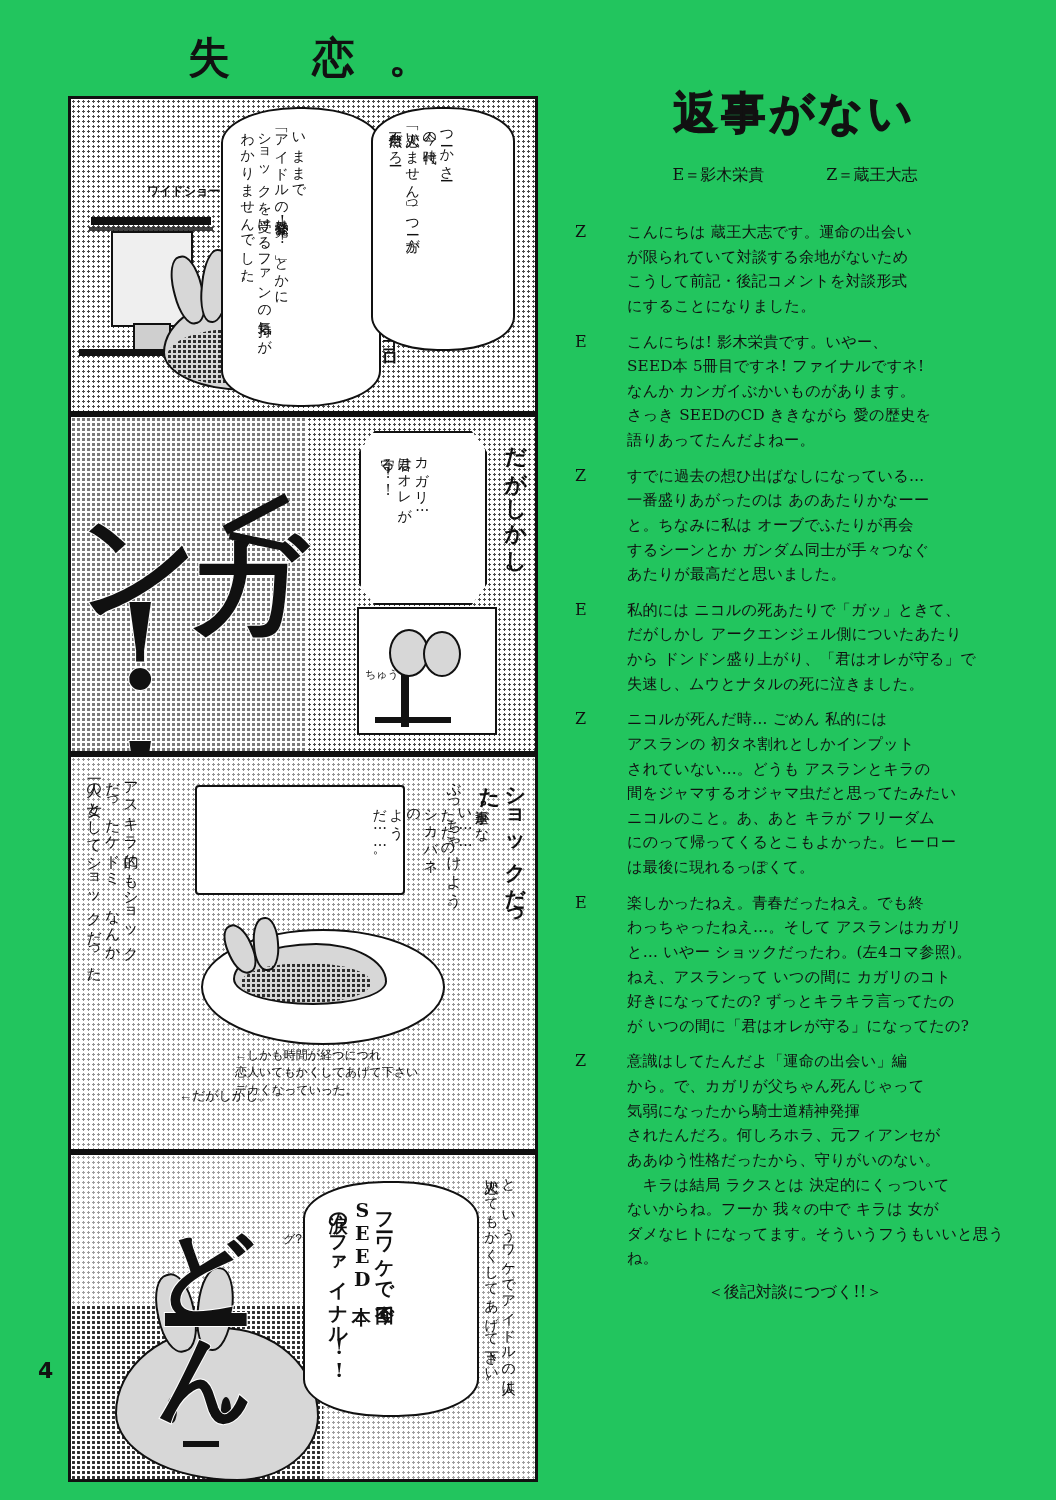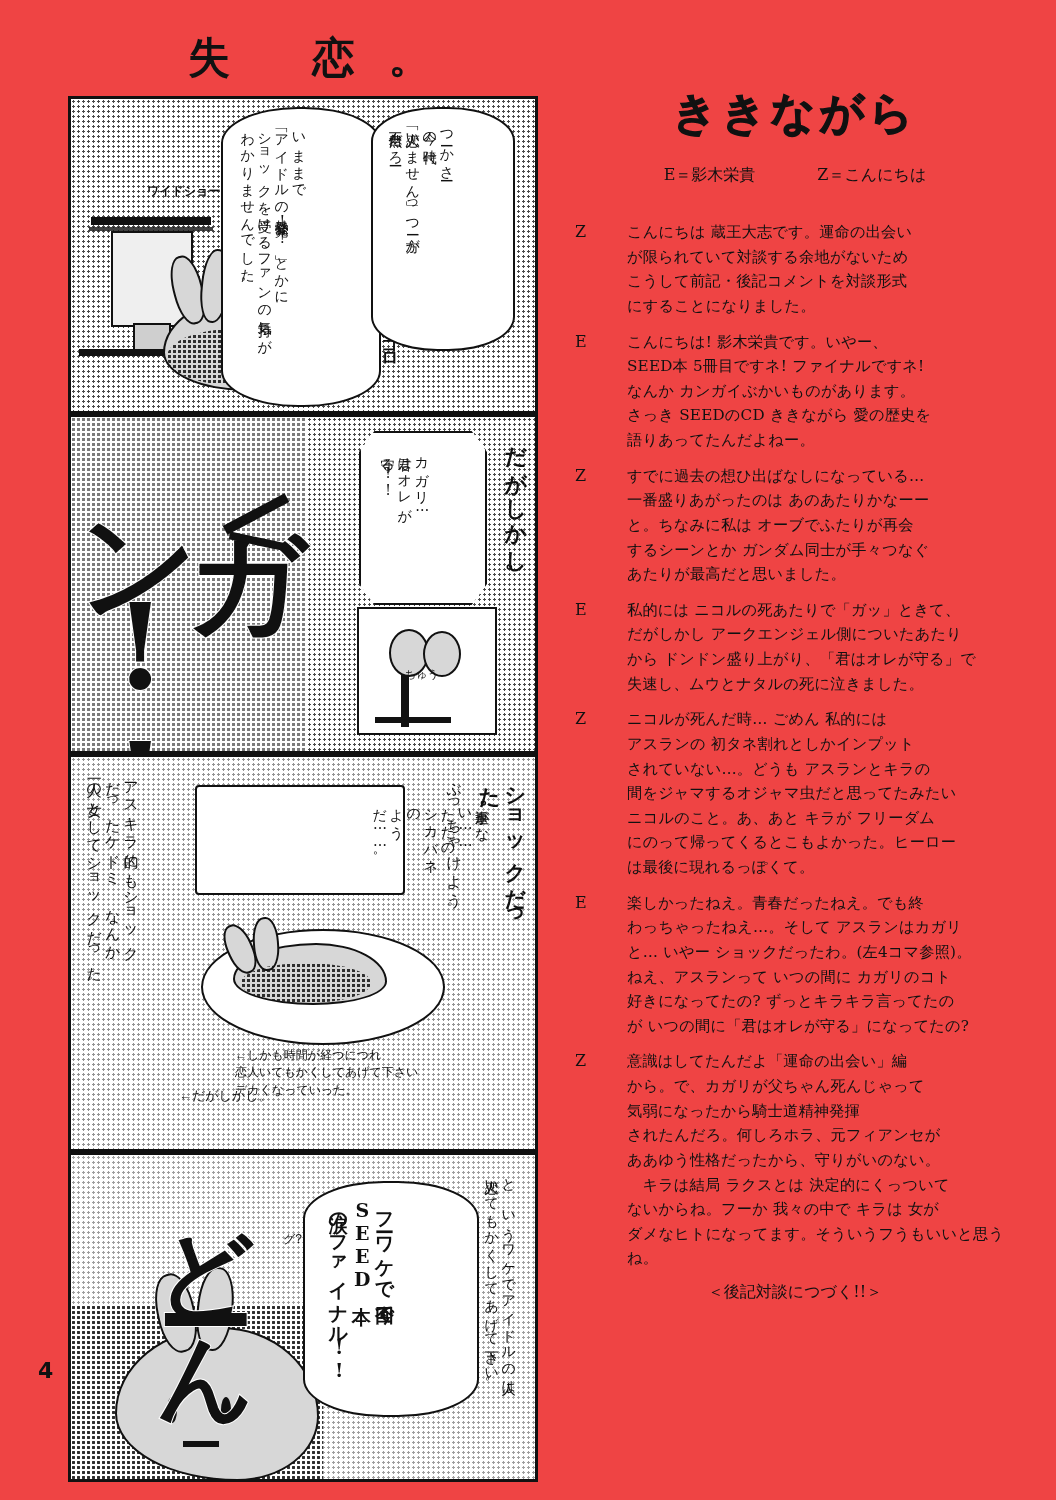--- a/index.html
+++ b/index.html
@@ -4,21 +4,21 @@
 <style>
   html, body {
     margin: 0;
     padding: 0;
     background: #ffffff;
   }
   .page {
     position: relative;
     width: 1056px;
     height: 1500px;
-    background: #ef4444;
+    background: #22c55e;
     font-family: "DejaVu Sans", sans-serif;
     overflow: hidden;
   }
 
   
   .manga-col {
     position: absolute;
     left: 68px;
     top: 96px;
     width: 470px;
@@ -230,21 +230,21 @@
       <div class="balloon oct" style="left:288px;top:14px;width:124px;height:170px;"></div>
       <div class="vtext" style="left:308px;top:30px;height:140px;font-size:14px;">カガリ…
 君はオレが
 守る!!</div>
 
       <div style="position:absolute;left:286px;top:190px;width:136px;height:124px;background:#fff;border:2.5px solid #111;"></div>
       <div class="blob" style="left:318px;top:212px;width:36px;height:44px;border-radius:50%;"></div>
       <div class="blob" style="left:352px;top:214px;width:34px;height:42px;border-radius:50%;"></div>
       <div class="blackfill" style="left:330px;top:258px;width:8px;height:52px;"></div>
       <div class="blackfill" style="left:304px;top:300px;width:76px;height:6px;"></div>
-      <div class="htext" style="left:294px;top:250px;font-size:11px;margin-left:40px;">ちゅう</div>
+      <div class="htext" style="left:294px;top:250px;font-size:11px;">ちゅう</div>
 
       <div class="vtext" style="left:432px;top:14px;height:200px;font-size:22px;font-weight:bold;">だがしかし。</div>
     </div>
 
     <div class="panel" id="panel3">
       <div class="tone" style="left:0;top:0;width:470px;height:392px;opacity:.5;"></div>
 
       <div class="balloon rect" style="left:124px;top:28px;width:206px;height:106px;border-radius:4px;"></div>
       <div class="vtext" style="left:300px;top:42px;height:80px;font-size:14px;">返事がない……
 ただの シカバネの
@@ -287,25 +287,25 @@
 
       <div class="htext" style="left:212px;top:76px;font-size:12px;">グ?</div>
       <div class="vtext" style="left:412px;top:14px;height:296px;font-size:14px;">と、いうワケでアイドルの人は
 恋人いてもかくしてあげて下さい。</div>
     </div>
   </div>
 
   <div class="folio">4</div>
 
   <div class="talk-col">
-    <div class="talk-title">ききながら</div>
+    <div class="talk-title">返事がない</div>
 
     <div class="legend">
       <span>E＝影木栄貴</span>
-      <span>Z＝こんにちは</span>
+      <span>Z＝蔵王大志</span>
     </div>
 
     <div class="talk-body">
 
       <div class="turn">
         <div class="spk">Z</div>
         <div class="line">こんにちは 蔵王大志です。運命の出会い
 が限られていて対談する余地がないため
 こうして前記・後記コメントを対談形式
 にすることになりました。</div>

